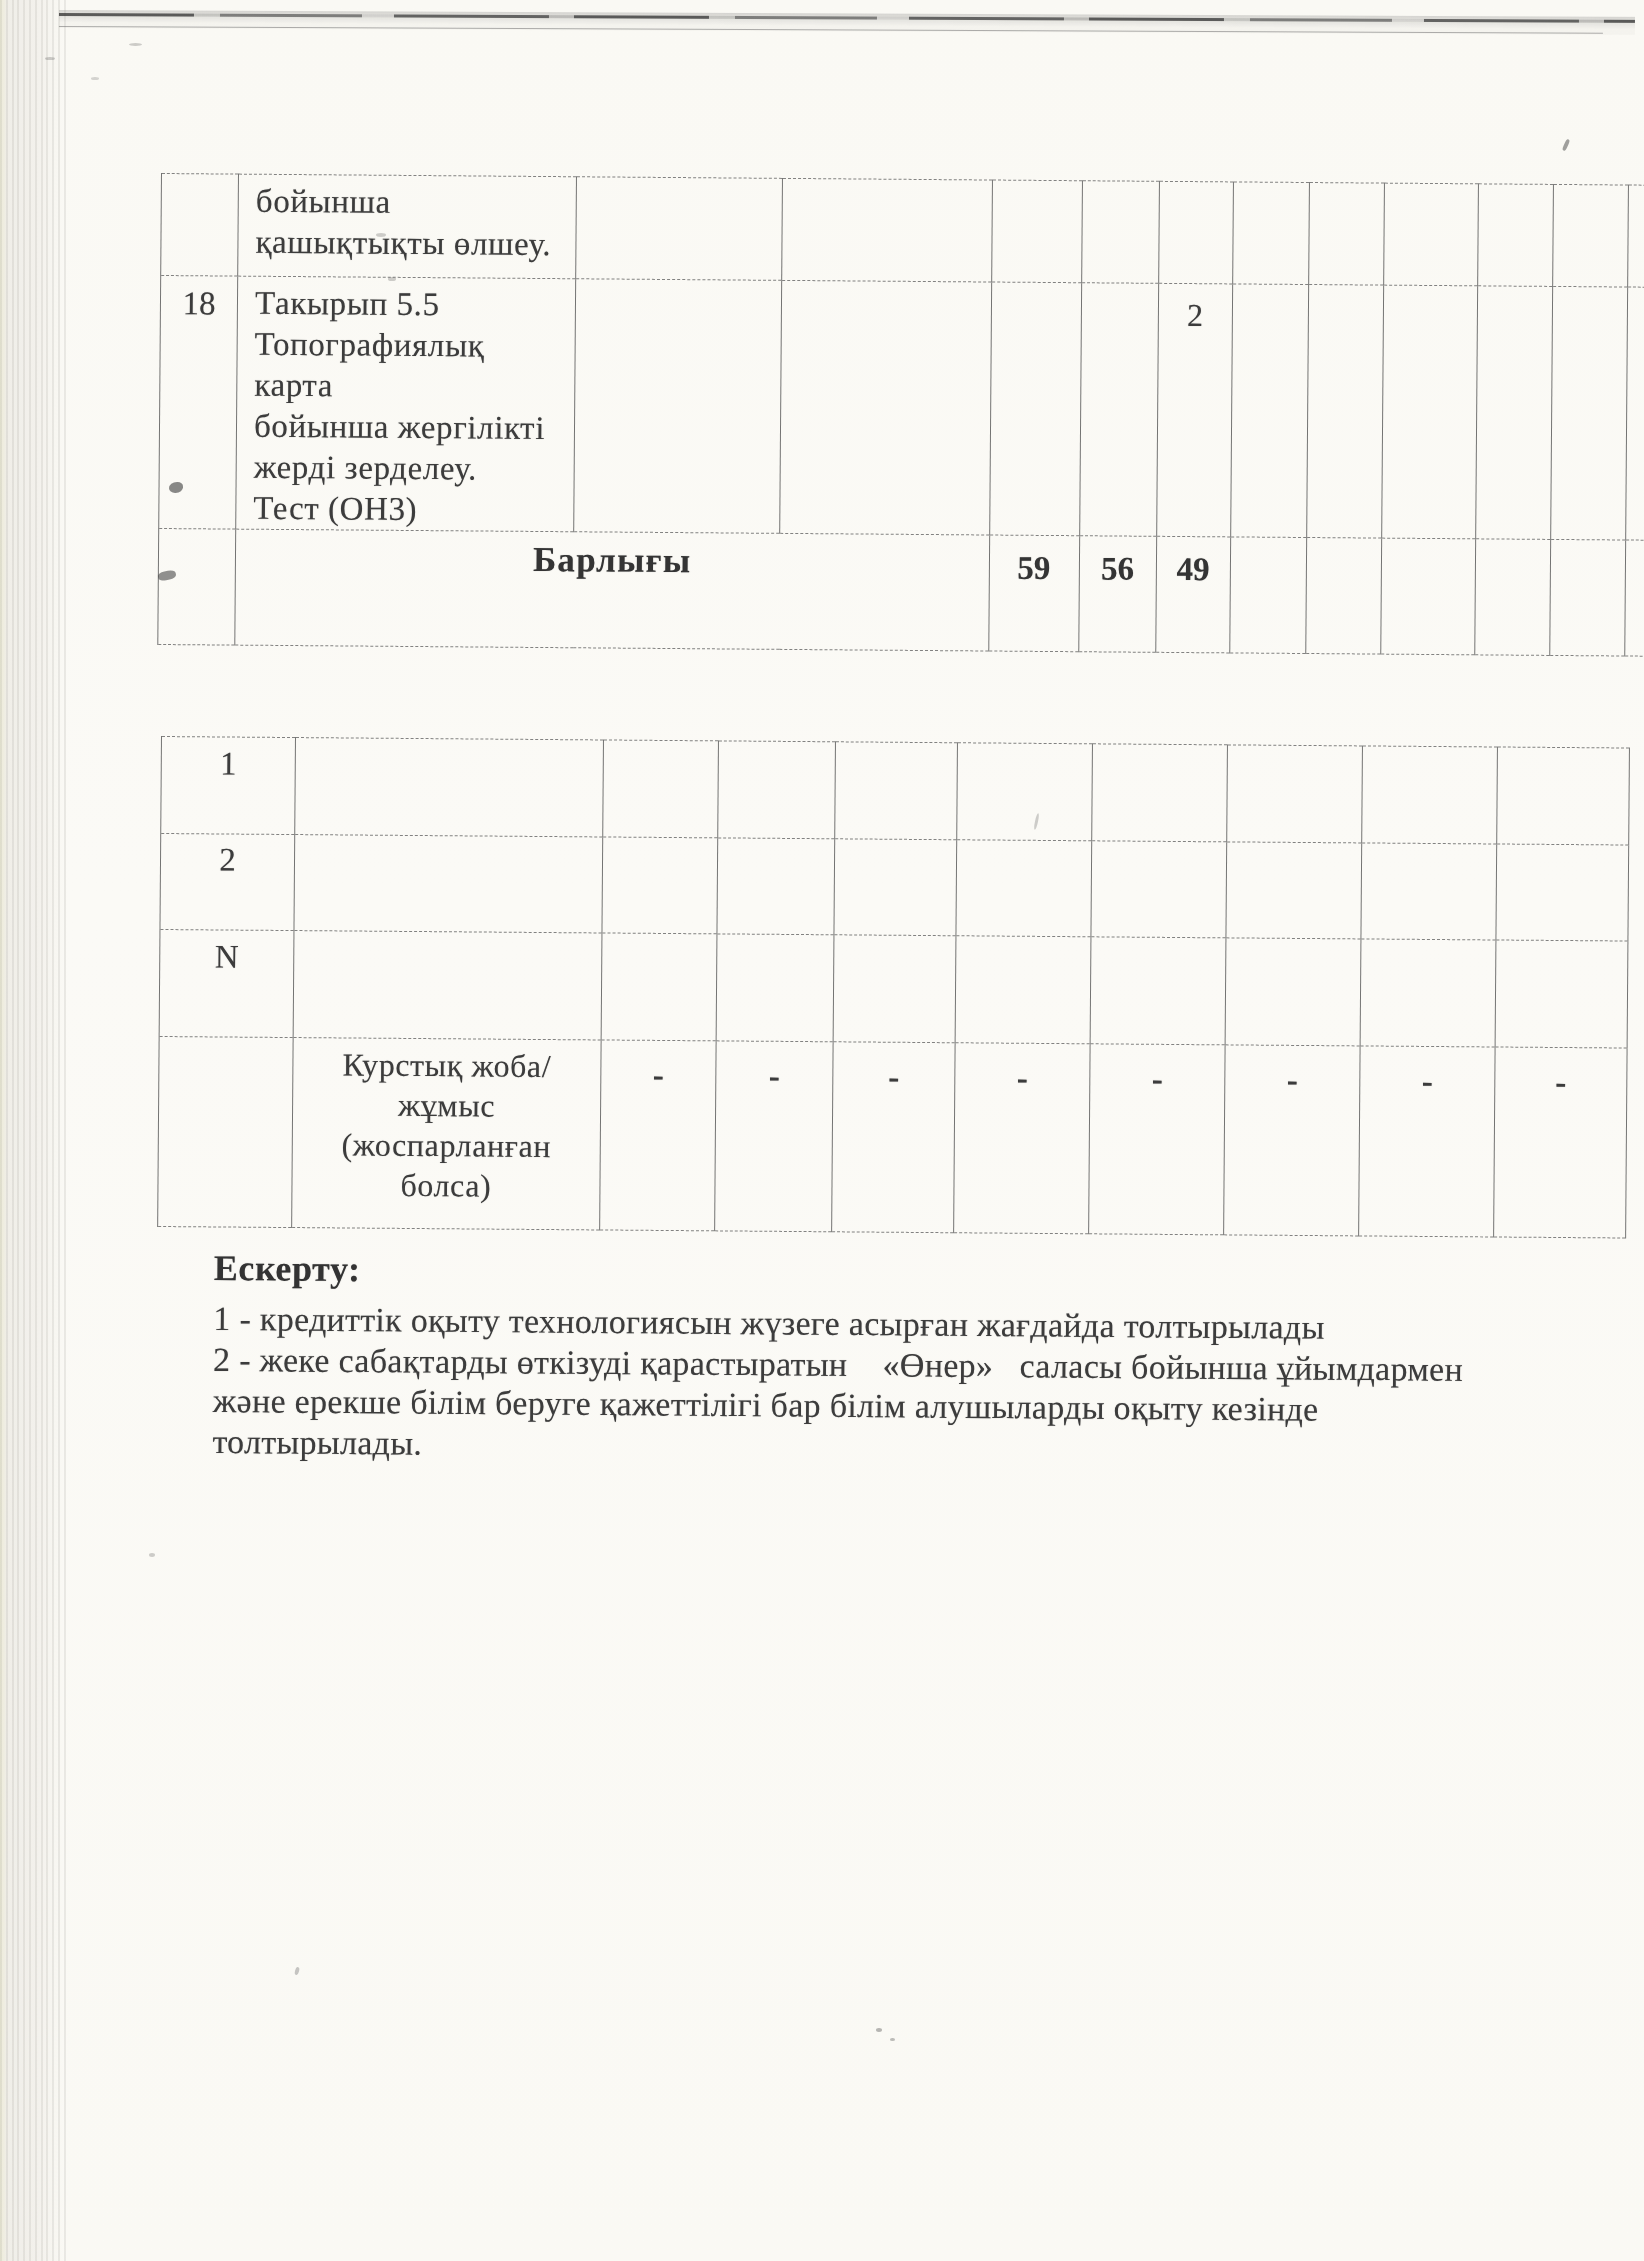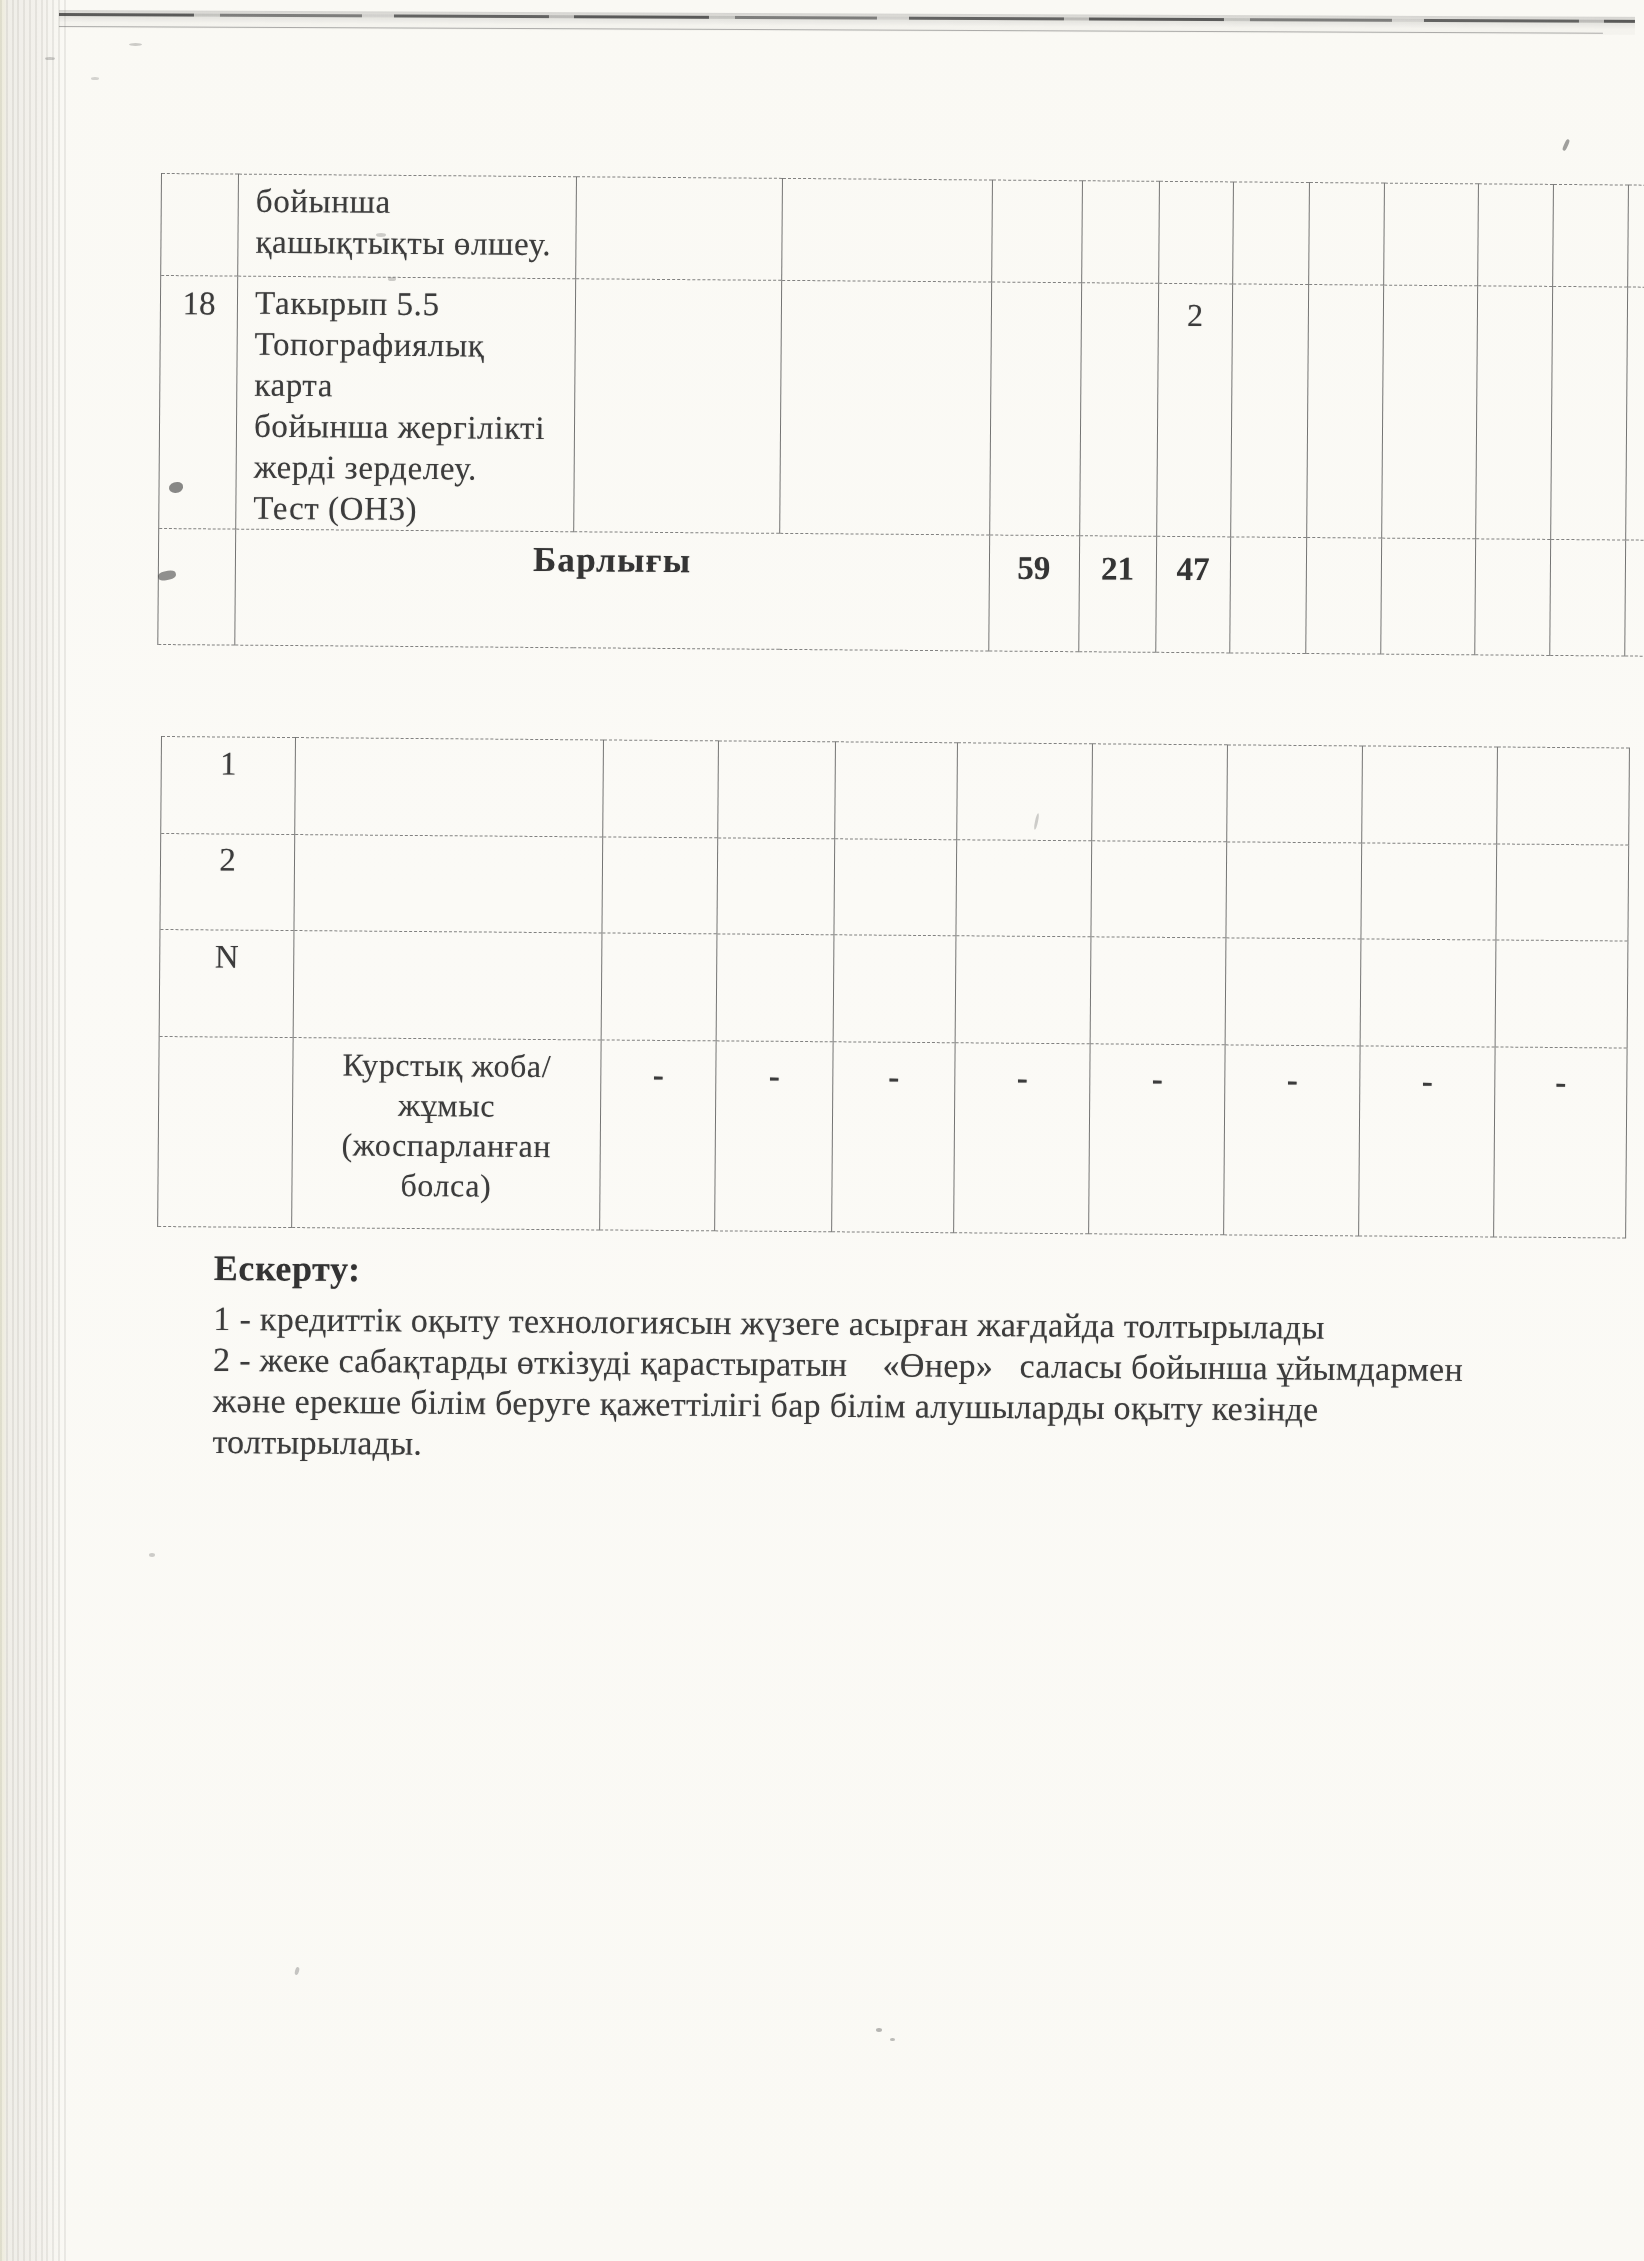--- a/index.html
+++ b/index.html
@@ -141,22 +141,22 @@
         <td></td>
         <td></td>
         <td></td>
         <td></td>
         <td></td>
       </tr>
       <tr class="rt">
         <td></td>
         <td class="total-label" colspan="3">Барлығы</td>
         <td class="total-val">59</td>
-        <td class="total-val">21</td>
-        <td class="total-val">47</td>
+        <td class="total-val">56</td>
+        <td class="total-val">49</td>
         <td></td>
         <td></td>
         <td></td>
         <td></td>
         <td></td>
         <td></td>
       </tr>
     </tbody>
       </table>
 

